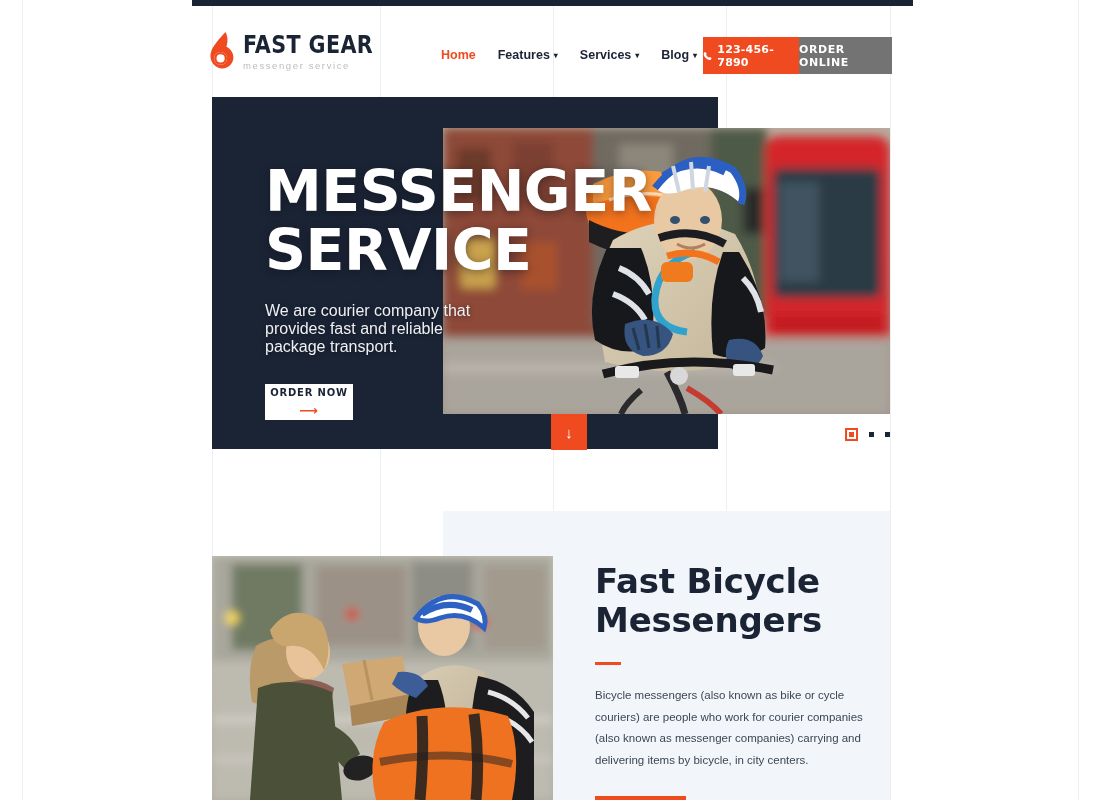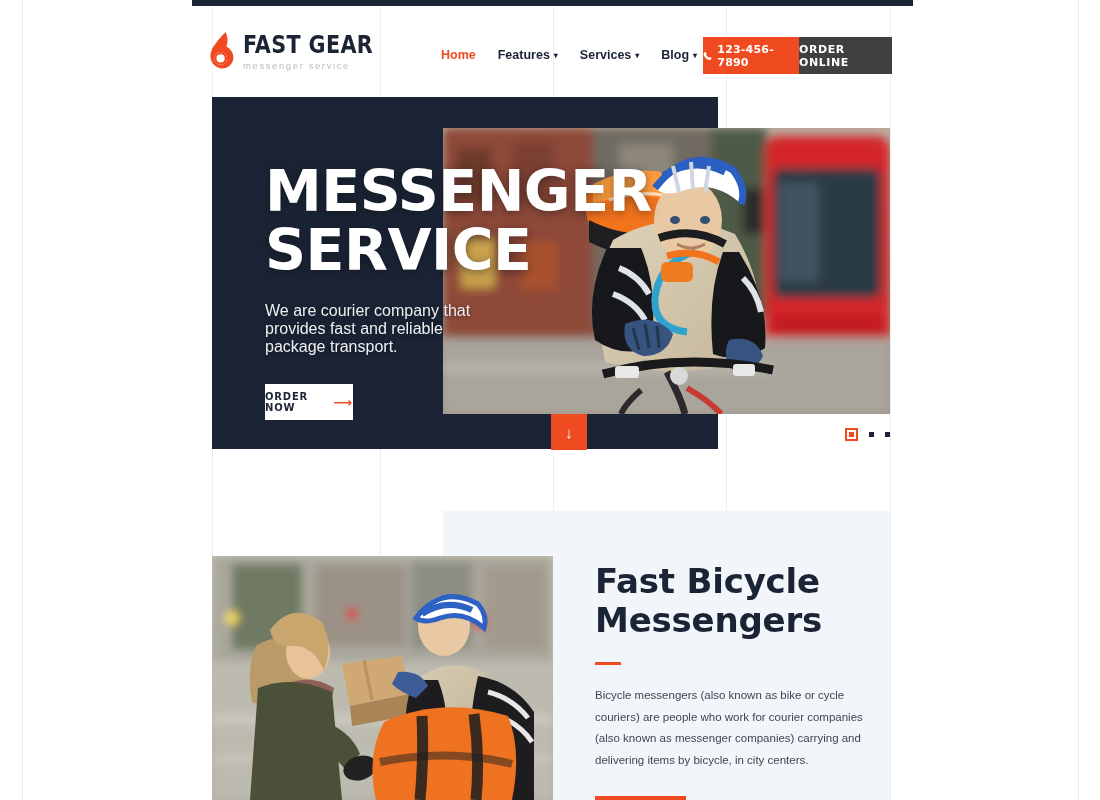--- a/index.html
+++ b/index.html
@@ -69,21 +69,21 @@
   }
   .btn-phone .ph-num {
     font-size: 11px; font-weight: 700; letter-spacing: .2px;
     font-family: "DejaVu Sans", sans-serif;
   }
   .phone-ico { width: 10px; height: 10px; display:block; fill:#fff; }
 
   .btn-order-online {
     position: absolute; left: 799px; top: 31px;
     width: 93px; height: 37px;
-    background: #404040; color: #fff;
+    background: #737373; color: #fff;
     display: flex; align-items: center; justify-content: center;
     font-size: 11px; font-weight: 700; letter-spacing: .6px;
     font-family: "DejaVu Sans", sans-serif;
     cursor: pointer;
   }
 
   
   .hero { position: absolute; left: 0; top: 0; width: 924px; height: 500px; z-index: 3; }
 
   .hero-panel {
@@ -111,20 +111,21 @@
     margin-top: 22px; font-size: 16px; line-height: 18px;
     color: #eef0f3; max-width: 215px;
     text-shadow: 0 1px 4px rgba(10,14,22,.5);
   }
   .btn-order-now-light {
     margin-top: 28px; width: 88px; height: 36px; background: #fff;
     display: flex; align-items: center; justify-content: center; gap: 6px;
     font-size: 10px; font-weight: 700; letter-spacing: .8px; color: #1b2435;
     font-family: "DejaVu Sans", sans-serif;
     cursor: pointer;
+    flex-direction: column;
   }
   .arr-red { color: #ef4a20; font-size: 13px; line-height: 1; }
 
   .scroll-btn {
     position: absolute; left: 551px; top: 414px;
     width: 36px; height: 36px; background: #ef4a20;
     display: flex; align-items: center; justify-content: center;
     color: #fff; font-size: 15px; cursor: pointer; z-index: 7;
   }
 

